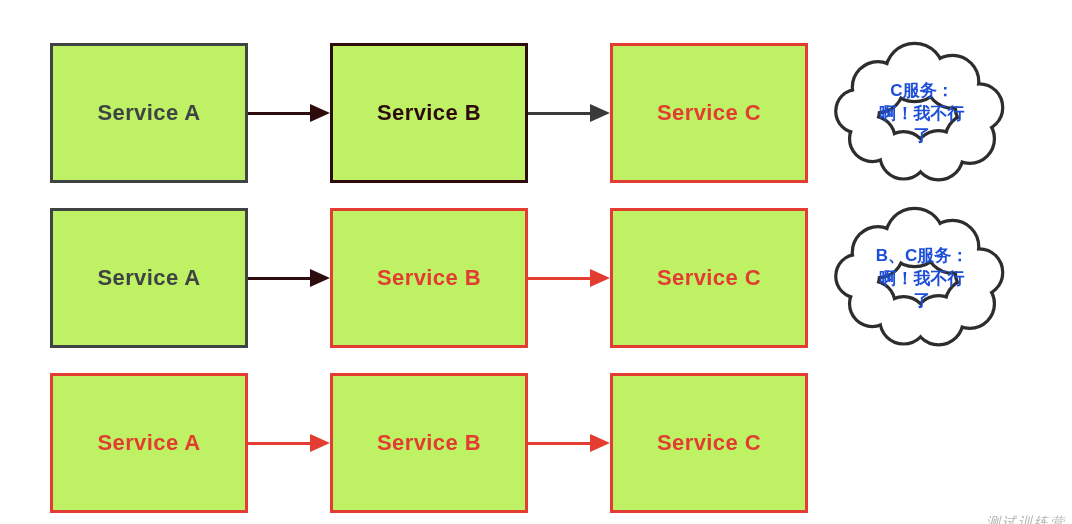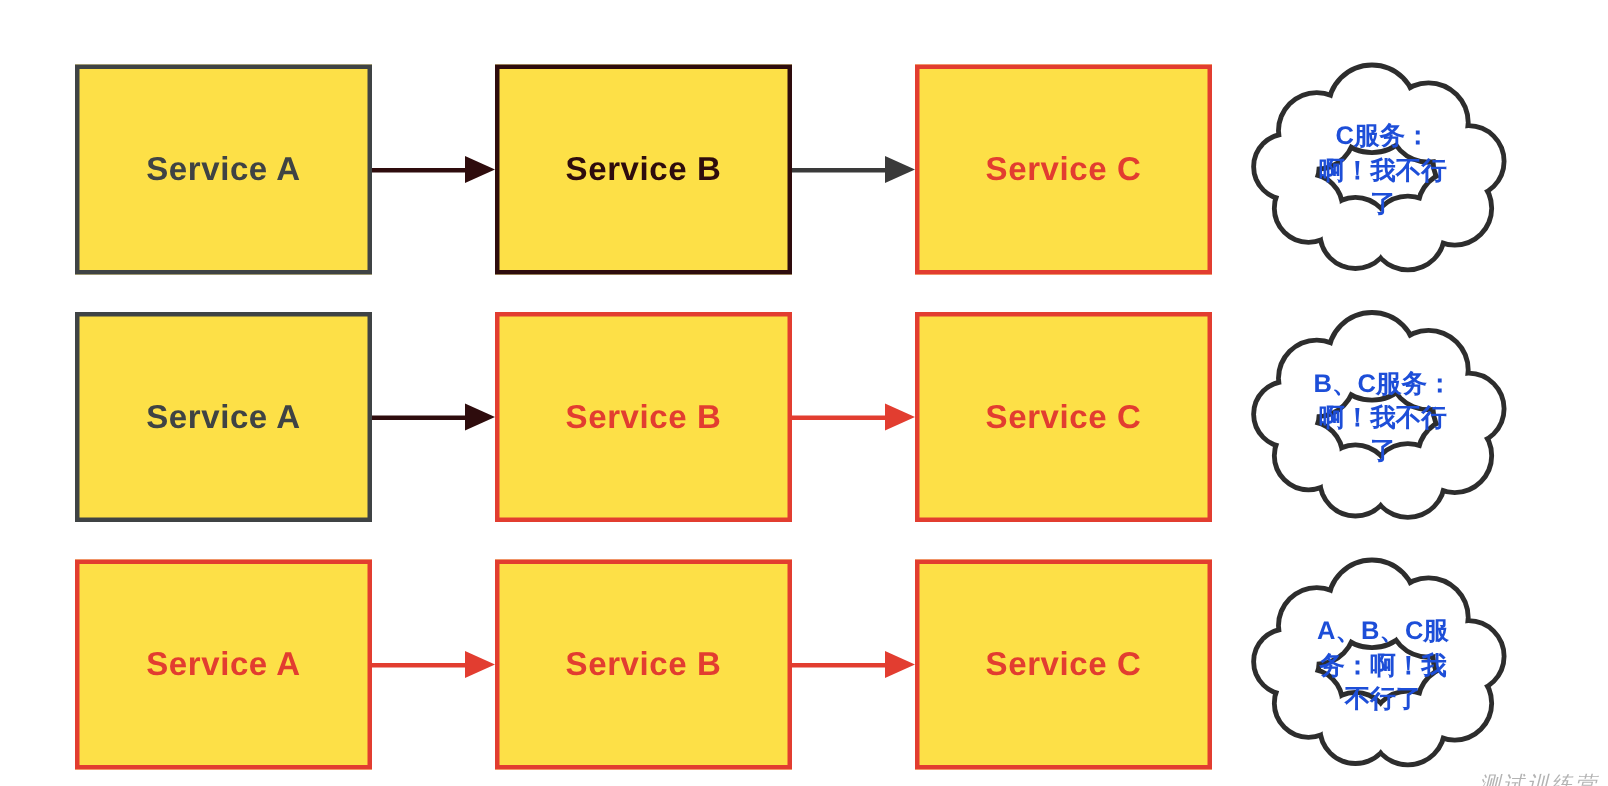--- a/index.html
+++ b/index.html
@@ -16,21 +16,21 @@
   }
   .row {
     display: flex;
     align-items: stretch;
     height: 140px;
   }
   .row + .row { margin-top: 25px; }
 
   .box {
     width: 192px;
-    background: #fde047;
+    background: #bef264;
     border: 3px solid #000;
     display: flex;
     align-items: center;
     justify-content: center;
     font-weight: 700;
     font-size: 22px;
     letter-spacing: 0.4px;
   }
   .box--dark   { border-color: #3f4344; color: #3f4344; }
   .box--maroon { border-color: #2e0c0d; color: #2e0c0d; }
@@ -185,28 +185,17 @@
     <div class="box box--red">
       <span>Service B</span>
     </div>
     <div class="arrow arrow--red">
       <div class="arrow-line"></div>
       <div class="arrow-head"></div>
     </div>
     <div class="box box--red">
       <span>Service C</span>
     </div>
-    <div class="bubble">
-      <svg viewBox="0 0 200 160">
-        <use href="#cloud-circles" class="cloud-stroke"></use>
-        <use href="#cloud-circles" class="cloud-fill"></use>
-      </svg>
-      <div class="bubble-text">
-        <span>A、B、C服</span>
-        <span>务：啊！我</span>
-        <span>不行了</span>
-      </div>
-    </div>
   </div>
 
 </div>
 
 <div class="watermark">测试训练营</div>
 
 </body></html>

